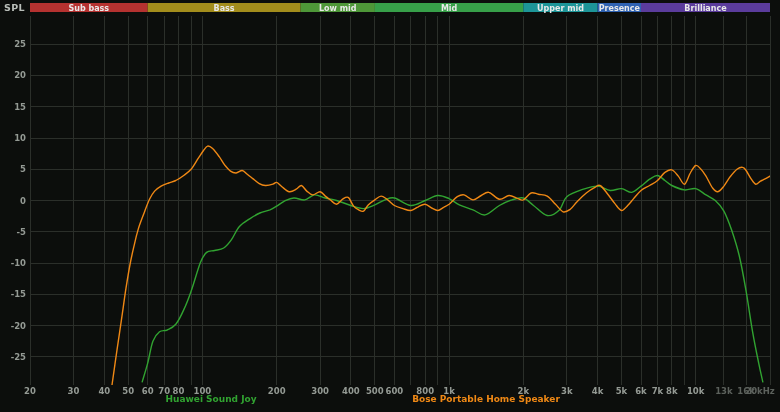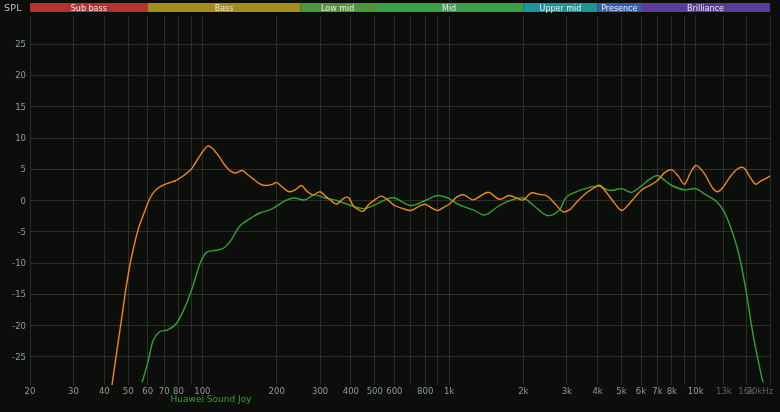--- a/index.html
+++ b/index.html
@@ -1,19 +1,20 @@
 <!DOCTYPE html>
 <html><head>
 <meta charset="utf-8">
 <style>
   html,body{margin:0;padding:0;background:#000;}
   .screen{
     position:relative;width:780px;height:412px;overflow:hidden;
     background:#0c0e0c;
     font-family:"DejaVu Sans", sans-serif;
+    font-weight:bold;
   }
   #chart-svg{position:absolute;left:0;top:0;}
   .spl{
     position:absolute;left:4px;top:2px;z-index:2;
     color:#b9beb9;font-size:9.5px;letter-spacing:.3px;
   }
   .legend{
     position:absolute;z-index:2;font-size:9px;white-space:nowrap;
     transform:translateX(-50%);
   }
@@ -120,13 +121,14 @@
       <rect x="523.3" y="3" width="74.3" height="9" fill="#1d9598"></rect>
       <text x="560.5" y="10.5" text-anchor="middle" font-size="8" fill="#e9e9e9">Upper mid</text>
       <rect x="597.6" y="3" width="43.4" height="9" fill="#2f62b2"></rect>
       <text x="619.3" y="10.5" text-anchor="middle" font-size="8" fill="#e9e9e9">Presence</text>
       <rect x="641.0" y="3" width="129.0" height="9" fill="#5b3c9c"></rect>
       <text x="705.5" y="10.5" text-anchor="middle" font-size="8" fill="#e9e9e9">Brilliance</text>
       <path d="M142.2 381.9C143.1 378.7 145.9 369.9 147.7 363.1C149.5 356.3 150.9 346.4 152.9 341.2C154.9 336.0 157.1 333.7 159.5 331.8C161.9 330.0 164.5 331.2 167.2 330.0C169.9 328.7 173.0 327.7 175.8 324.3C178.5 321.0 181.2 315.5 183.7 309.9C186.3 304.4 188.4 299.0 191.1 291.2C193.9 283.4 197.7 269.5 200.2 263.0C202.8 256.6 204.2 254.5 206.6 252.4C209.0 250.3 211.7 251.3 214.6 250.5C217.4 249.8 220.9 249.8 223.7 248.0C226.5 246.3 228.8 243.4 231.3 239.9C233.9 236.4 236.1 230.3 239.2 226.8C242.3 223.2 246.6 220.9 250.1 218.6C253.5 216.3 256.6 214.5 259.9 213.0C263.2 211.5 267.2 211.0 270.0 209.9C272.8 208.7 274.3 207.6 276.7 206.1C279.1 204.7 281.5 202.5 284.4 201.1C287.3 199.8 290.5 198.2 293.9 198.0C297.3 197.8 301.3 200.4 304.8 199.9C308.2 199.4 311.2 195.2 314.6 194.9C318.0 194.6 321.7 197.1 325.3 198.0C329.0 198.9 332.4 199.2 336.6 200.5C340.9 201.8 346.4 204.1 350.9 205.5C355.4 206.9 359.6 208.7 363.5 208.6C367.5 208.5 371.2 206.3 374.8 204.9C378.4 203.4 381.8 201.0 385.0 199.9C388.3 198.7 390.1 197.1 394.4 198.0C398.7 198.9 405.7 205.1 410.9 205.5C416.0 205.9 420.7 202.2 425.2 200.5C429.7 198.8 433.8 195.8 437.8 195.5C441.8 195.2 445.5 197.1 449.1 198.6C452.7 200.2 455.3 203.0 459.3 204.9C463.3 206.8 468.7 208.2 473.0 209.9C477.3 211.5 480.7 215.6 485.1 214.9C489.5 214.2 494.9 208.0 499.4 205.5C503.9 203.0 508.1 201.1 512.0 199.9C516.0 198.6 519.8 197.1 523.3 198.0C526.9 198.9 529.6 202.6 533.5 205.5C537.5 208.4 542.9 214.8 547.2 215.5C551.5 216.2 556.1 213.0 559.4 209.9C562.6 206.8 562.8 200.2 566.8 196.7C570.8 193.3 578.1 191.0 583.3 189.2C588.4 187.5 593.1 185.9 597.6 186.1C602.1 186.3 606.2 190.1 610.2 190.5C614.2 190.9 617.9 188.3 621.5 188.6C625.1 188.9 628.4 192.8 631.7 192.4C635.0 192.0 638.0 188.3 641.0 186.1C644.0 183.9 646.8 181.0 649.6 179.2C652.4 177.5 655.0 175.3 657.5 175.5C660.1 175.7 662.5 178.8 664.9 180.5C667.3 182.2 668.6 183.9 671.8 185.5C675.1 187.1 680.5 189.3 684.5 189.9C688.4 190.4 692.2 187.8 695.7 188.6C699.3 189.5 702.7 192.9 706.0 194.9C709.2 196.9 712.3 197.8 715.3 200.5C718.3 203.2 721.1 206.1 723.9 211.1C726.6 216.1 729.2 223.1 731.8 230.5C734.3 237.9 736.8 245.4 739.2 255.5C741.6 265.6 743.9 278.5 746.1 291.2C748.3 303.9 750.5 319.9 752.6 331.8C754.7 343.8 757.0 354.8 758.7 363.1C760.4 371.4 762.1 378.7 762.8 381.9" fill="none" stroke="#31a331" stroke-width="1.4" stroke-linejoin="round" stroke-linecap="round" clip-path="url(#plotclip)"></path>
       <path d="M112.0 385.0C112.8 379.3 115.3 361.5 116.9 350.6C118.5 339.7 120.0 329.8 121.5 319.3C123.1 308.9 124.5 297.4 126.0 288.1C127.5 278.7 128.9 270.3 130.3 263.0C131.7 255.7 133.1 250.0 134.4 244.3C135.7 238.5 136.8 233.9 138.4 228.6C140.0 223.4 142.2 217.9 144.1 213.0C145.9 208.1 147.7 202.9 149.5 199.2C151.2 195.6 152.7 193.3 154.6 191.1C156.5 188.9 158.7 187.5 161.1 186.1C163.4 184.8 166.2 183.9 168.7 183.0C171.1 182.1 173.3 181.7 175.8 180.5C178.3 179.2 181.2 177.4 183.7 175.5C186.3 173.6 188.7 172.0 191.1 169.2C193.5 166.4 196.0 161.7 198.0 158.6C200.1 155.5 201.9 152.6 203.5 150.5C205.1 148.4 206.1 146.4 207.6 146.1C209.2 145.8 210.7 146.8 212.6 148.6C214.6 150.4 217.2 154.0 219.2 156.7C221.2 159.4 222.7 162.5 224.6 164.9C226.5 167.2 228.6 169.8 230.5 171.1C232.4 172.5 234.2 173.1 236.1 173.0C238.1 172.9 240.4 170.3 242.2 170.5C244.1 170.7 245.5 172.9 247.3 174.2C249.0 175.6 250.8 177.0 252.8 178.6C254.8 180.2 257.2 182.5 259.3 183.6C261.4 184.8 263.1 185.4 265.4 185.5C267.6 185.6 271.0 184.8 272.9 184.2C274.7 183.7 275.2 181.9 276.7 182.4C278.2 182.8 279.8 185.2 281.9 186.7C284.0 188.3 286.9 191.3 289.3 191.7C291.7 192.2 294.2 190.3 296.2 189.2C298.2 188.2 299.7 185.2 301.4 185.5C303.2 185.8 304.9 189.6 306.8 191.1C308.7 192.7 310.5 194.8 312.7 194.9C314.9 195.0 318.0 191.5 320.1 191.7C322.2 192.0 323.6 194.8 325.3 196.1C327.0 197.5 328.4 198.5 330.3 199.9C332.2 201.2 334.6 204.4 336.6 204.3C338.7 204.1 340.6 200.4 342.6 199.2C344.5 198.1 346.4 196.2 348.2 197.4C350.0 198.5 351.8 204.0 353.6 206.1C355.3 208.2 357.0 209.0 358.7 209.9C360.3 210.7 362.0 212.0 363.5 211.1C365.1 210.3 366.3 206.8 368.2 204.9C370.1 203.0 372.7 201.3 374.8 199.9C377.0 198.4 379.0 196.2 381.1 196.1C383.1 196.0 384.8 197.7 387.0 199.2C389.2 200.8 391.7 203.9 394.4 205.5C397.0 207.1 400.2 207.8 402.9 208.6C405.7 209.5 408.3 210.8 410.9 210.5C413.4 210.2 415.9 207.8 418.3 206.8C420.6 205.7 422.9 204.0 425.2 204.3C427.4 204.5 429.6 207.0 431.7 208.0C433.8 209.0 435.8 210.6 437.8 210.5C439.8 210.4 441.7 208.4 443.6 207.4C445.5 206.3 446.8 206.0 449.1 204.3C451.4 202.5 454.8 198.3 457.3 196.7C459.8 195.2 461.4 194.4 464.1 194.9C466.7 195.4 470.1 199.8 473.0 199.9C475.8 200.0 478.6 196.7 481.2 195.5C483.9 194.2 485.8 191.7 488.9 192.4C491.9 193.0 496.1 198.7 499.4 199.2C502.8 199.8 506.0 195.6 509.0 195.5C512.1 195.4 515.5 197.9 517.8 198.6C520.2 199.4 521.1 200.8 523.3 199.9C525.5 198.9 528.6 193.9 531.1 193.0C533.6 192.1 535.6 193.7 538.3 194.2C541.0 194.8 544.4 194.5 547.2 196.1C550.1 197.8 552.8 201.6 555.5 204.3C558.1 206.9 560.7 210.9 563.1 211.8C565.6 212.6 568.0 210.9 570.3 209.3C572.6 207.6 574.3 204.5 577.0 201.8C579.6 199.0 583.3 195.4 586.3 193.0C589.3 190.6 592.6 188.6 594.9 187.4C597.2 186.1 598.1 184.3 600.2 185.5C602.4 186.6 605.4 191.2 607.8 194.2C610.2 197.3 612.6 200.9 614.9 203.6C617.1 206.3 619.3 210.2 621.5 210.5C623.6 210.8 625.7 207.5 627.7 205.5C629.8 203.5 631.4 201.1 633.6 198.6C635.8 196.1 638.4 192.7 641.0 190.5C643.7 188.3 646.8 187.2 649.6 185.5C652.4 183.8 655.0 182.7 657.5 180.5C660.1 178.3 662.5 174.1 664.9 172.4C667.3 170.6 669.6 169.2 671.8 169.9C674.1 170.5 676.2 173.7 678.3 176.1C680.4 178.5 682.5 184.8 684.5 184.2C686.4 183.7 688.4 176.1 690.3 173.0C692.1 169.9 694.0 166.1 695.7 165.5C697.5 164.9 699.3 167.5 701.0 169.2C702.7 171.0 704.0 173.0 706.0 176.1C707.9 179.2 710.6 185.4 712.6 188.0C714.6 190.6 716.0 192.1 717.9 191.7C719.8 191.4 721.8 188.6 723.9 186.1C725.9 183.6 728.1 179.5 730.2 176.7C732.4 173.9 734.9 170.8 737.0 169.2C739.1 167.7 741.2 167.1 742.7 167.4C744.2 167.6 744.7 168.5 746.1 170.5C747.5 172.5 749.7 176.9 751.3 179.2C752.9 181.5 754.2 183.9 755.7 184.2C757.2 184.6 759.0 181.9 760.5 181.1C762.0 180.3 762.9 180.1 764.5 179.2C766.1 178.4 769.1 176.6 770.0 176.1" fill="none" stroke="#ef8815" stroke-width="1.4" stroke-linejoin="round" stroke-linecap="round" clip-path="url(#plotclip)"></path>
     </svg>
   <div class="legend g" style="color: rgb(49, 163, 49);">Huawei Sound Joy</div>
+  <div class="legend o" style="color: rgb(239, 136, 21);">Bose Portable Home Speaker</div>
 </div>
 
 </body></html>

